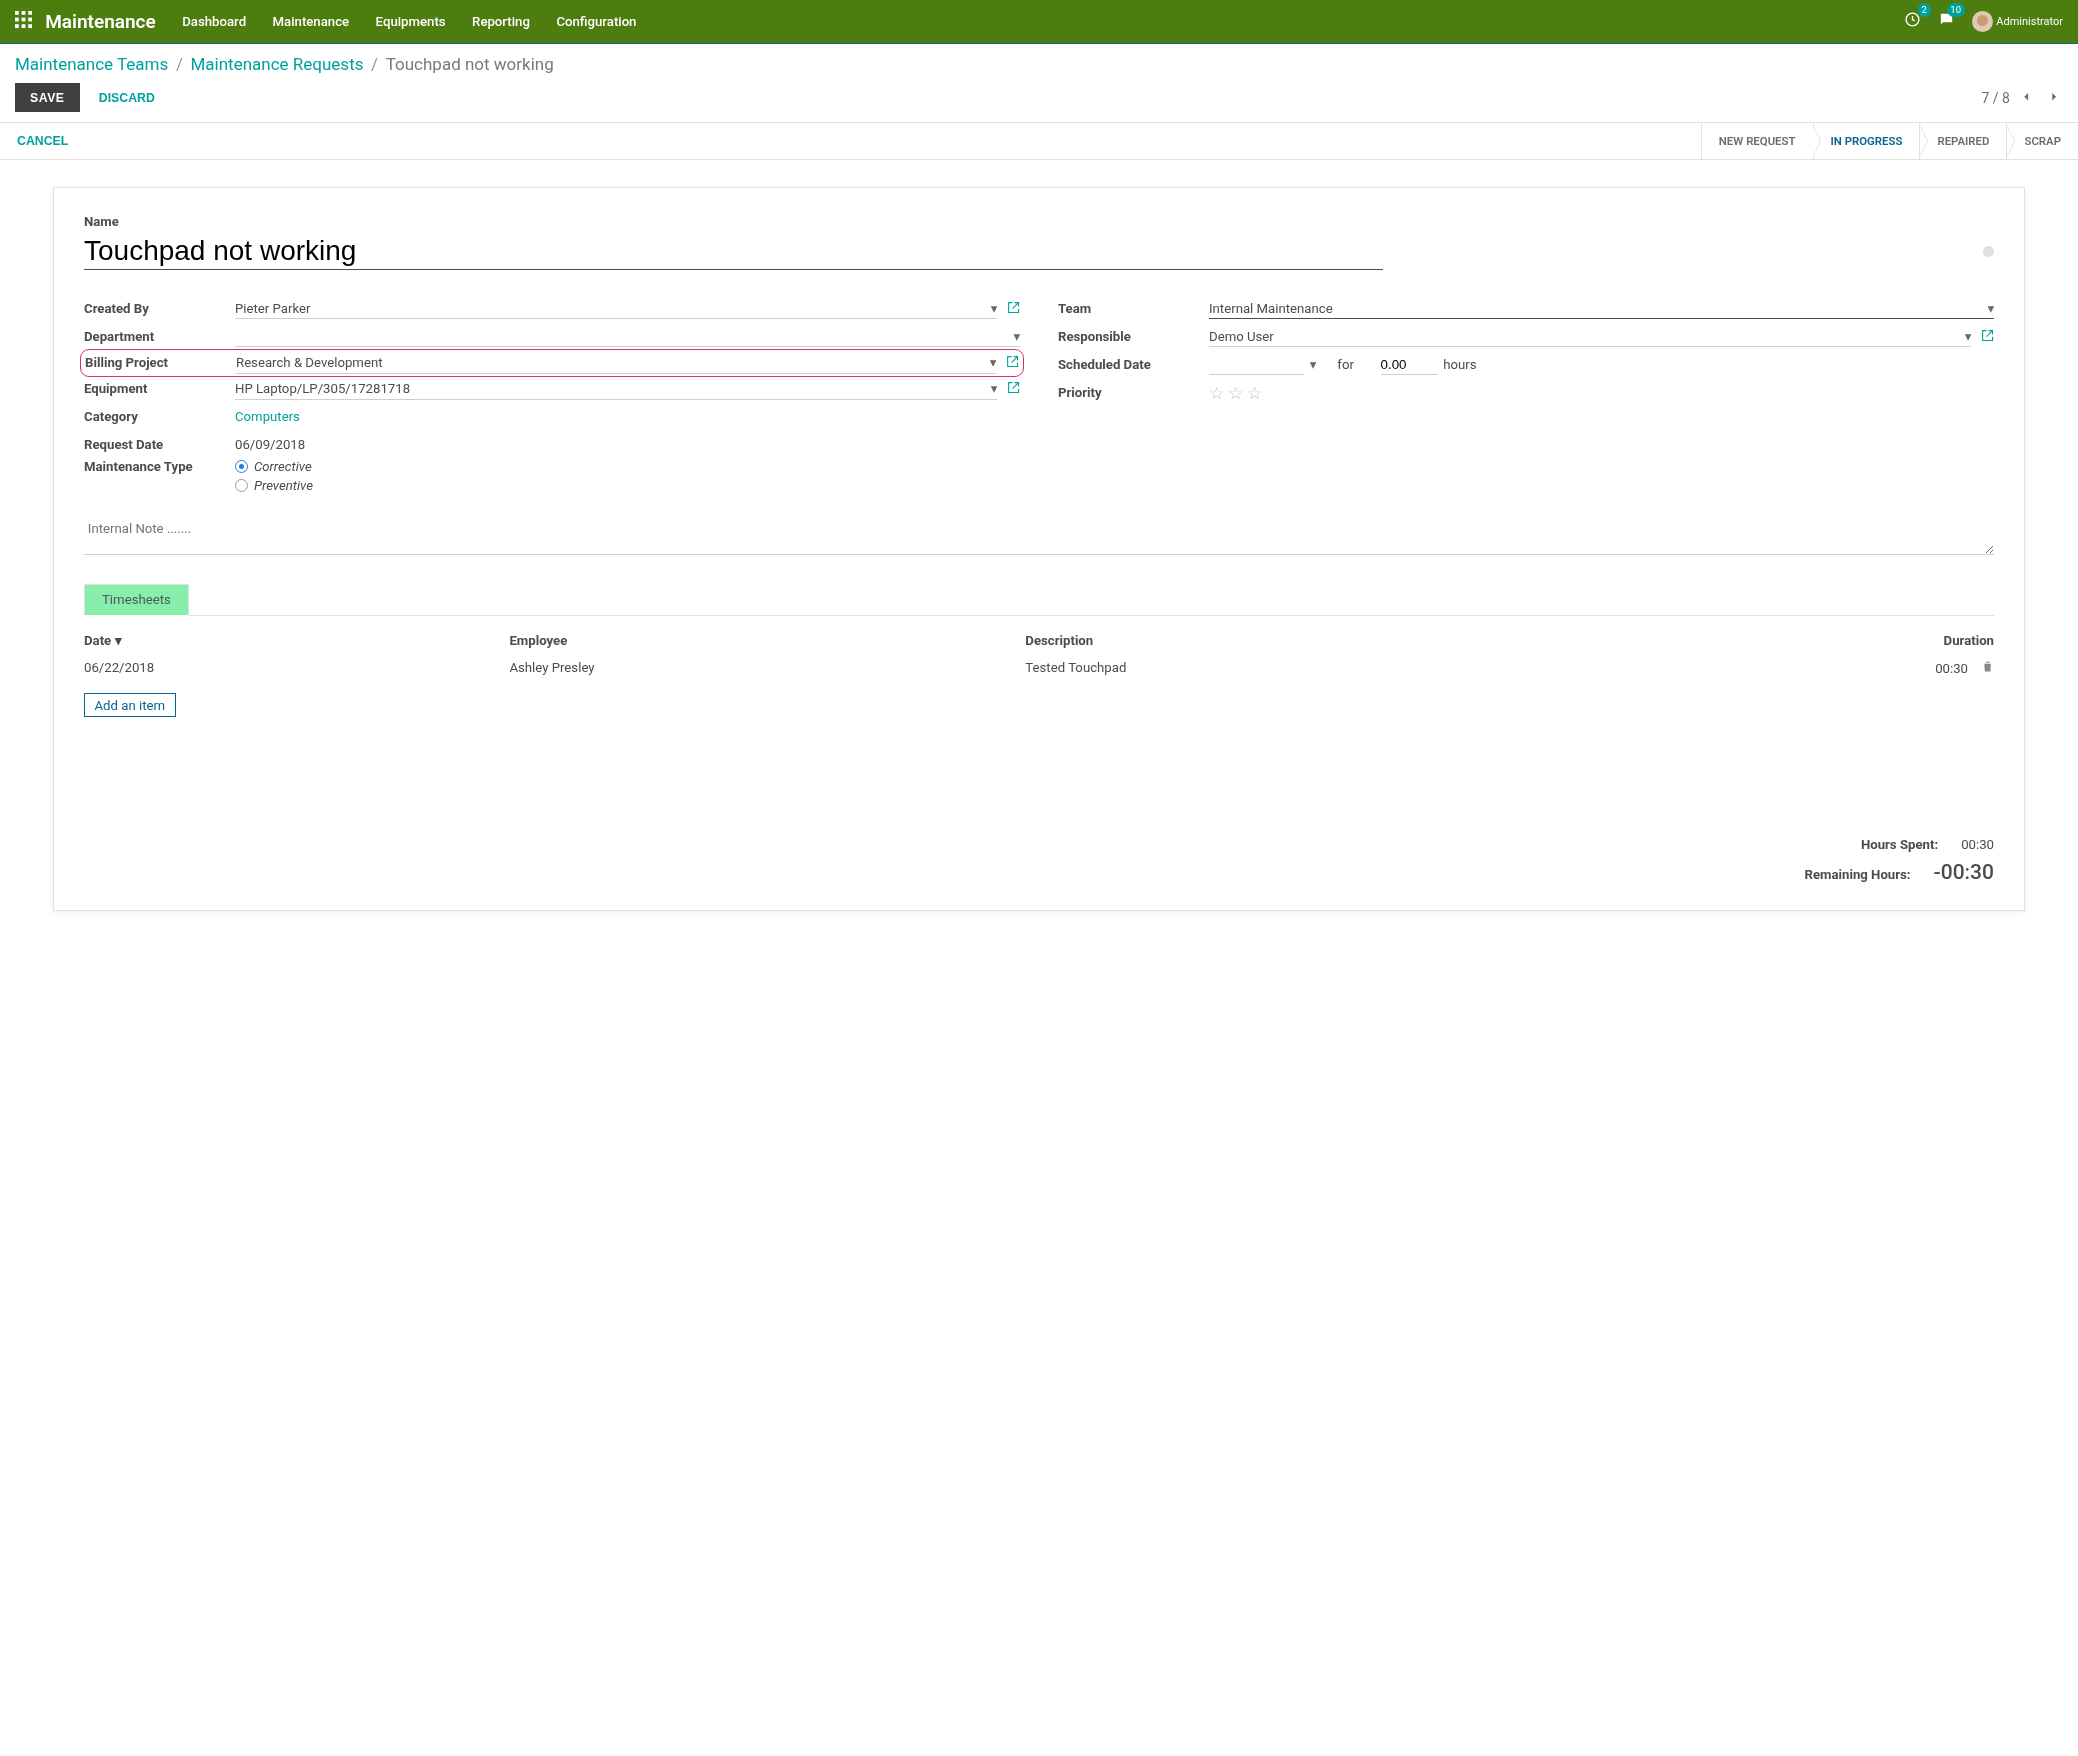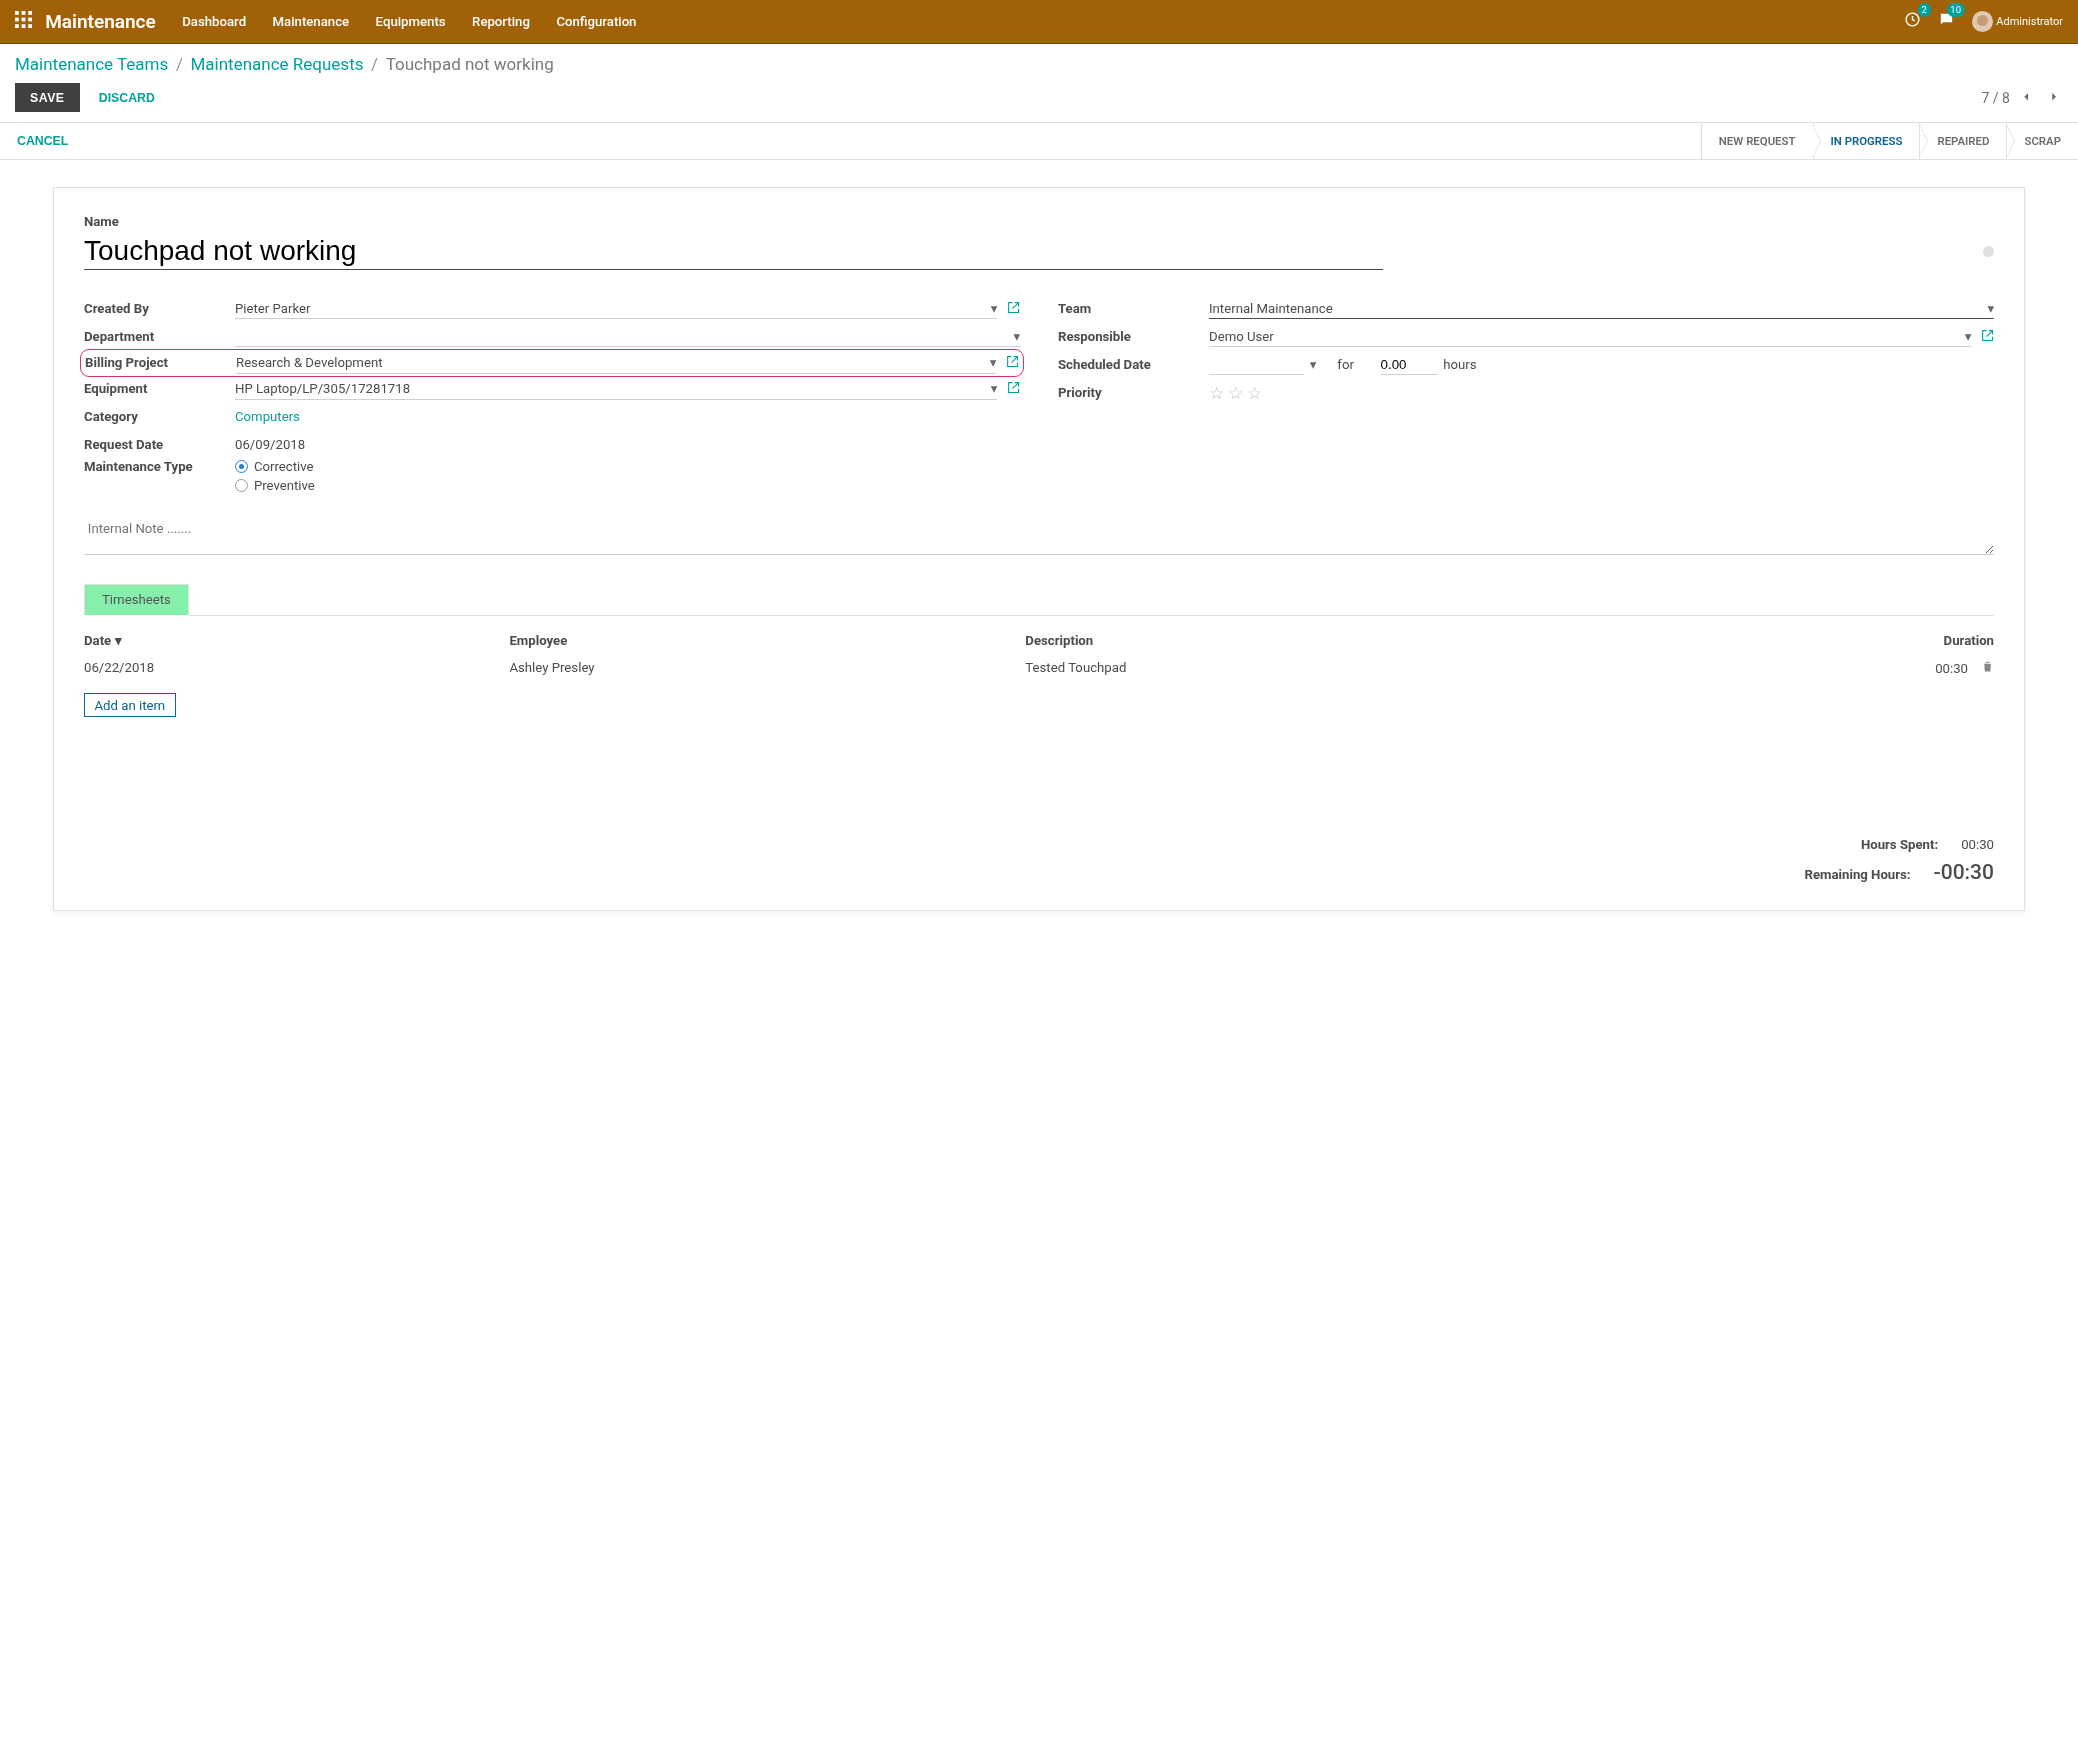--- a/index.html
+++ b/index.html
@@ -1,19 +1,19 @@
 <!DOCTYPE html>
 <html style="font-size:15px"><head>
 <meta charset="utf-8">
 <style>
 * { box-sizing: border-box; }
 body, html { margin:0; padding:0; font-family: -apple-system, BlinkMacSystemFont, "Segoe UI", Roboto, "Helvetica Neue", Arial, sans-serif; color:#4c4c4c; background:#fff; }
 
 
-.topbar { background:#a16207; color:#fff; height:44px; display:flex; align-items:center; padding:0 15px; border-bottom:1.9px solid #0c6493; }
+.topbar { background:#4d7c0f; color:#fff; height:44px; display:flex; align-items:center; padding:0 15px; border-bottom:1.9px solid #0c6493; }
 .apps-icon svg { fill:#fff; }
 .brand { font-size:19px; font-weight:600; margin:0 26.5px 0 13.2px; }
 .topnav { display:flex; gap:26.5px; }
 .topnav-item { font-size:13.2px; font-weight:500; cursor:pointer; }
 .top-spacer { flex:1; }
 .top-actions { display:flex; align-items:center; gap:17px; }
 .icon-badge { position:relative; }
 .badge { position:absolute; top:-7.6px; right:-9.5px; background:#00a09d; color:#fff; border-radius:7.6px; font-size:9.5px; padding:0 3.8px; min-width:13.2px; text-align:center; line-height:13.2px; }
 .user-chip { display:flex; align-items:center; gap:3px; font-size:11px; }
 .avatar { width:21px; height:21px; border-radius:50%; background:#e0c9b3; position:relative; overflow:hidden; }
@@ -55,21 +55,21 @@
 .field-row { display:flex; align-items:center; min-height:28px; font-size:13.2px; }
 .field-label { width:151px; font-weight:700; color:#4c4c4c; }
 .field-input { flex:1; display:flex; align-items:center; }
 .select-line { flex:1; border-bottom:0.9px solid #cfcfcf; display:flex; align-items:center; padding:2.8px 0; cursor:pointer; }
 .select-line.strong { border-bottom-color:#4c4c4c; }
 .select-val { flex:1; white-space:nowrap; overflow:hidden; text-overflow:ellipsis; }
 .caret { color:#666; margin-left:5.7px; }
 .ext-link { color:#00a09d; margin-left:9.5px; cursor:pointer; }
 .highlight-box { border:1.9px solid #d6336c; border-radius:9px; padding:1.9px 3.8px; margin:-1.9px -3.8px; }
 .link-val { color:#00a09d; cursor:pointer; }
-.radio-group { display:flex; flex-direction:column; gap:3.8px; }
+.radio-group { display:flex; flex-direction:column; gap:3.8px;font-style:italic; }
 .radio-item { display:flex; align-items:center; gap:5.7px; }
 .radio-dot { width:13.2px;height:13.2px;border-radius:50%;border:1.9px solid #999; display:inline-flex; align-items:center; justify-content:center; }
 .radio-dot.on { border-color:#1f7fd6; }
 .radio-dot.on::after{content:"";width:5.7px;height:5.7px;border-radius:50%;background:#1f7fd6;}
 .stars { display:flex; gap:3.8px; }
 .star { color:#c0c0c0; font-size:17px; cursor:pointer; }
 .sched-input { border:none; border-bottom:0.9px solid #cfcfcf; width:95px; padding:1.9px 0; }
 .duration-input{ border:none; border-bottom:0.9px solid #cfcfcf; width:57px; padding:1.9px 0; margin:0 5.7px; }
 
 .note-area { margin-top:24.6px; border:none; border-bottom:0.9px solid #cfcfcf; width:100%; resize:vertical; font-family:inherit; padding:3.8px; color:#bbb; font-size:13.2px; height:38px; }

